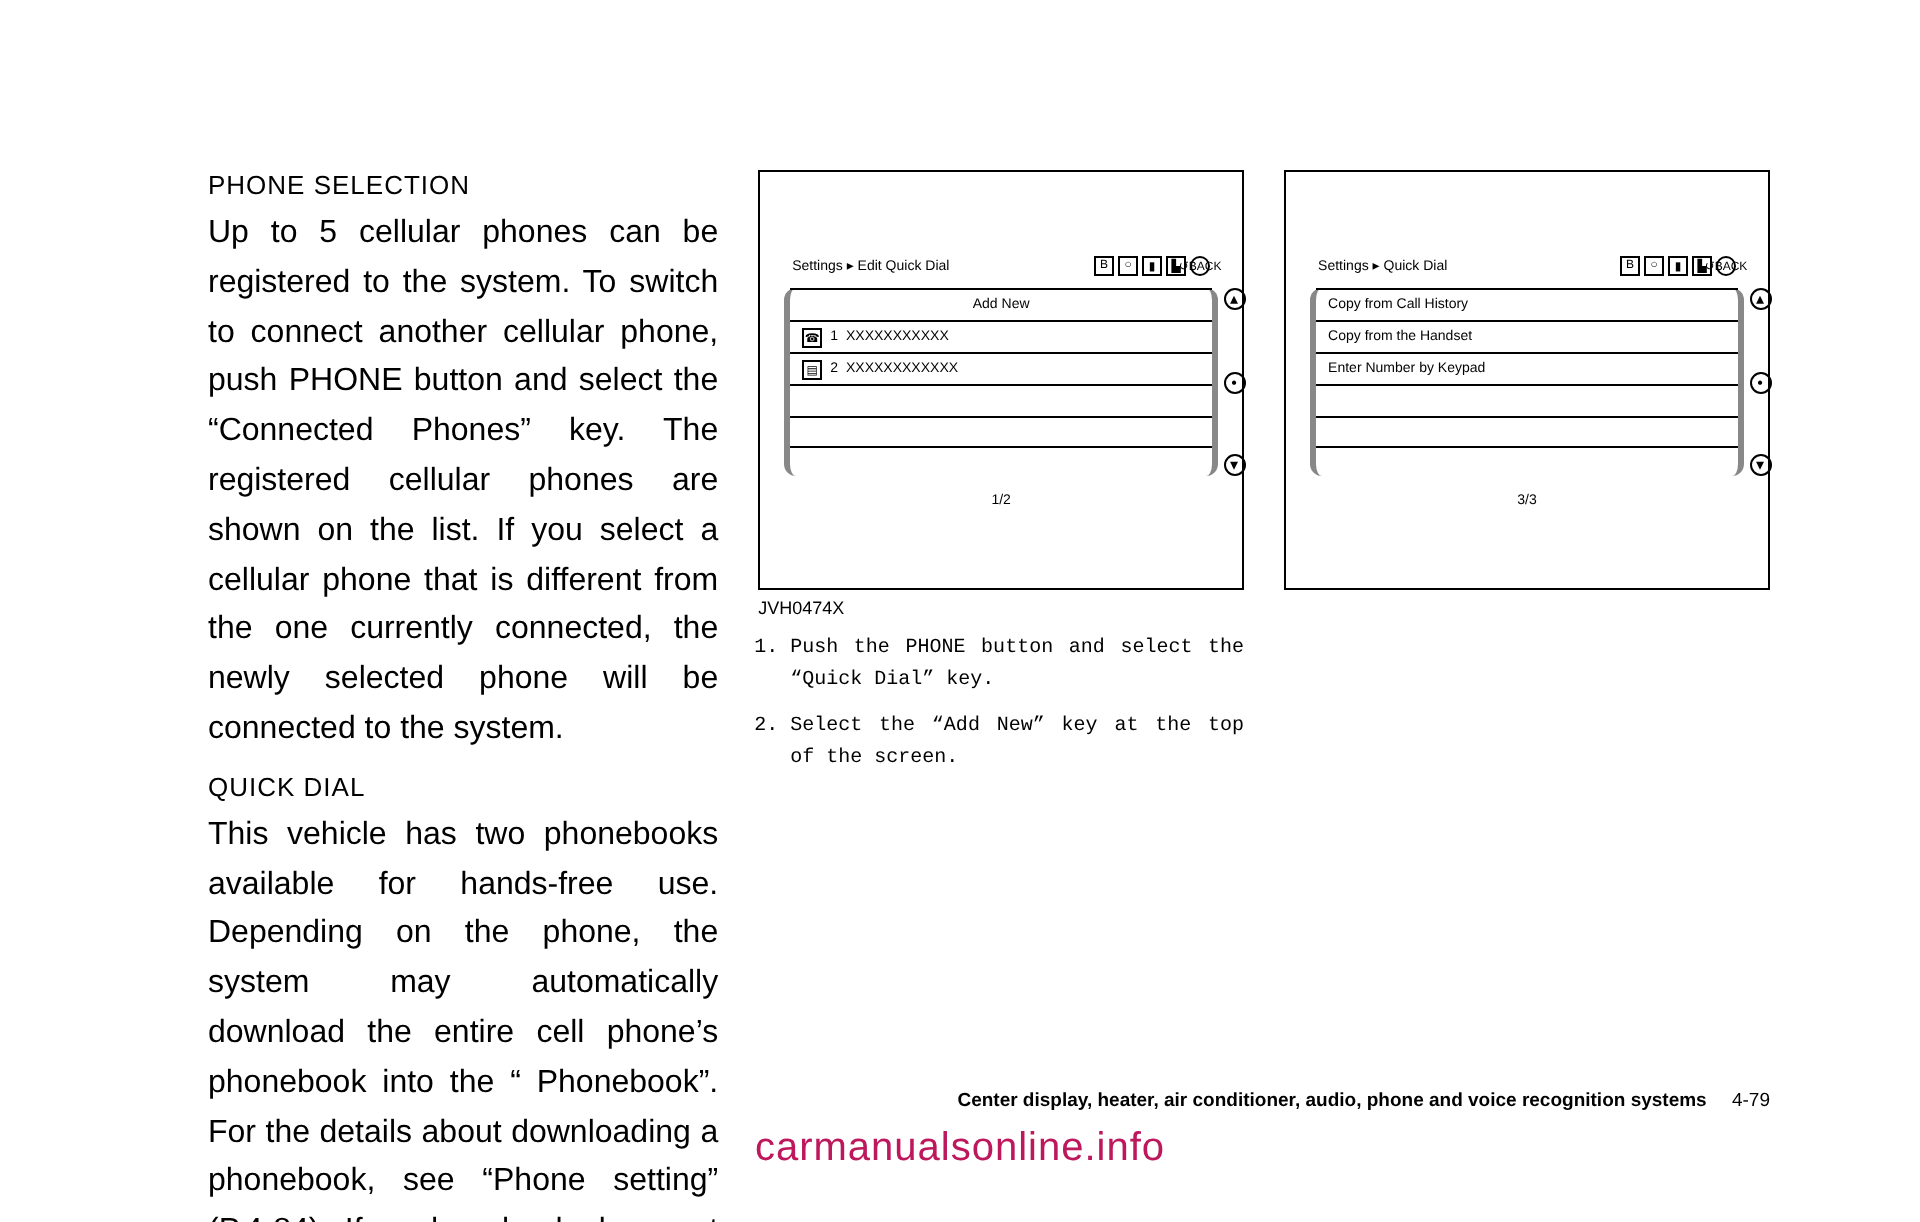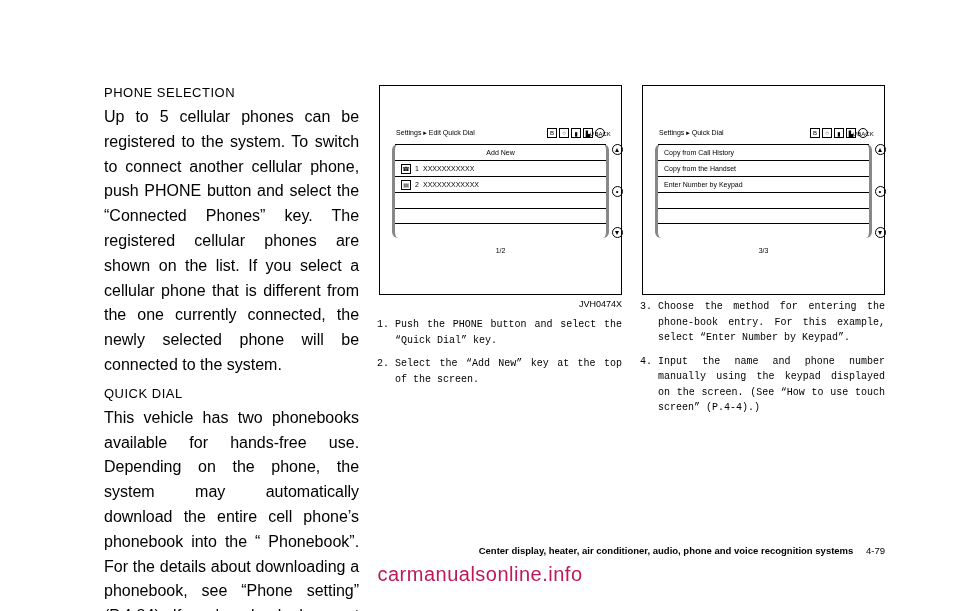--- a/index.html
+++ b/index.html
@@ -101,21 +101,21 @@
     }
     .side-arrows span { border: 1px solid #000; border-radius: 50%; width: 11px; height: 11px; display: flex; align-items: center; justify-content: center; }
     .pager {
       position: absolute;
       bottom: 2px;
       left: 0; right: 0;
       text-align: center;
       font-size: 7px;
     }
     .fig-code {
-      text-align: right;
+      text-align: left;
       font-size: 9px;
       margin-bottom: 8px;
     }
     .ol { padding-left: 16px; font-family: Liberation Mono, monospace; }
     .ol li {
       font-size: 10px;
       line-height: 1.55;
       text-align: justify;
       margin-bottom: 8px;
     }
@@ -223,24 +223,20 @@
           <div class="menu-row"></div>
         </div>
         <div class="side-arrows">
           <span>▴</span>
           <span>•</span>
           <span>▾</span>
         </div>
         <div class="pager">3/3</div>
       </div>
     </div>
-    <ol class="ol" start="3">
-      <li>Choose the method for entering the phone-book entry. For this example, select “Enter Number by Keypad”.</li>
-      <li>Input the name and phone number manually using the keypad displayed on the screen. (See “How to use touch screen” (P.4-4).)</li>
-    </ol>
   </div>
 
 </div>
 
 <div class="footer">
   <span class="footer-strong">Center display, heater, air conditioner, audio, phone and voice recognition systems</span>
   <span class="pagenum">4-79</span>
 </div>
 
 <div class="watermark">carmanualsonline.info</div>

